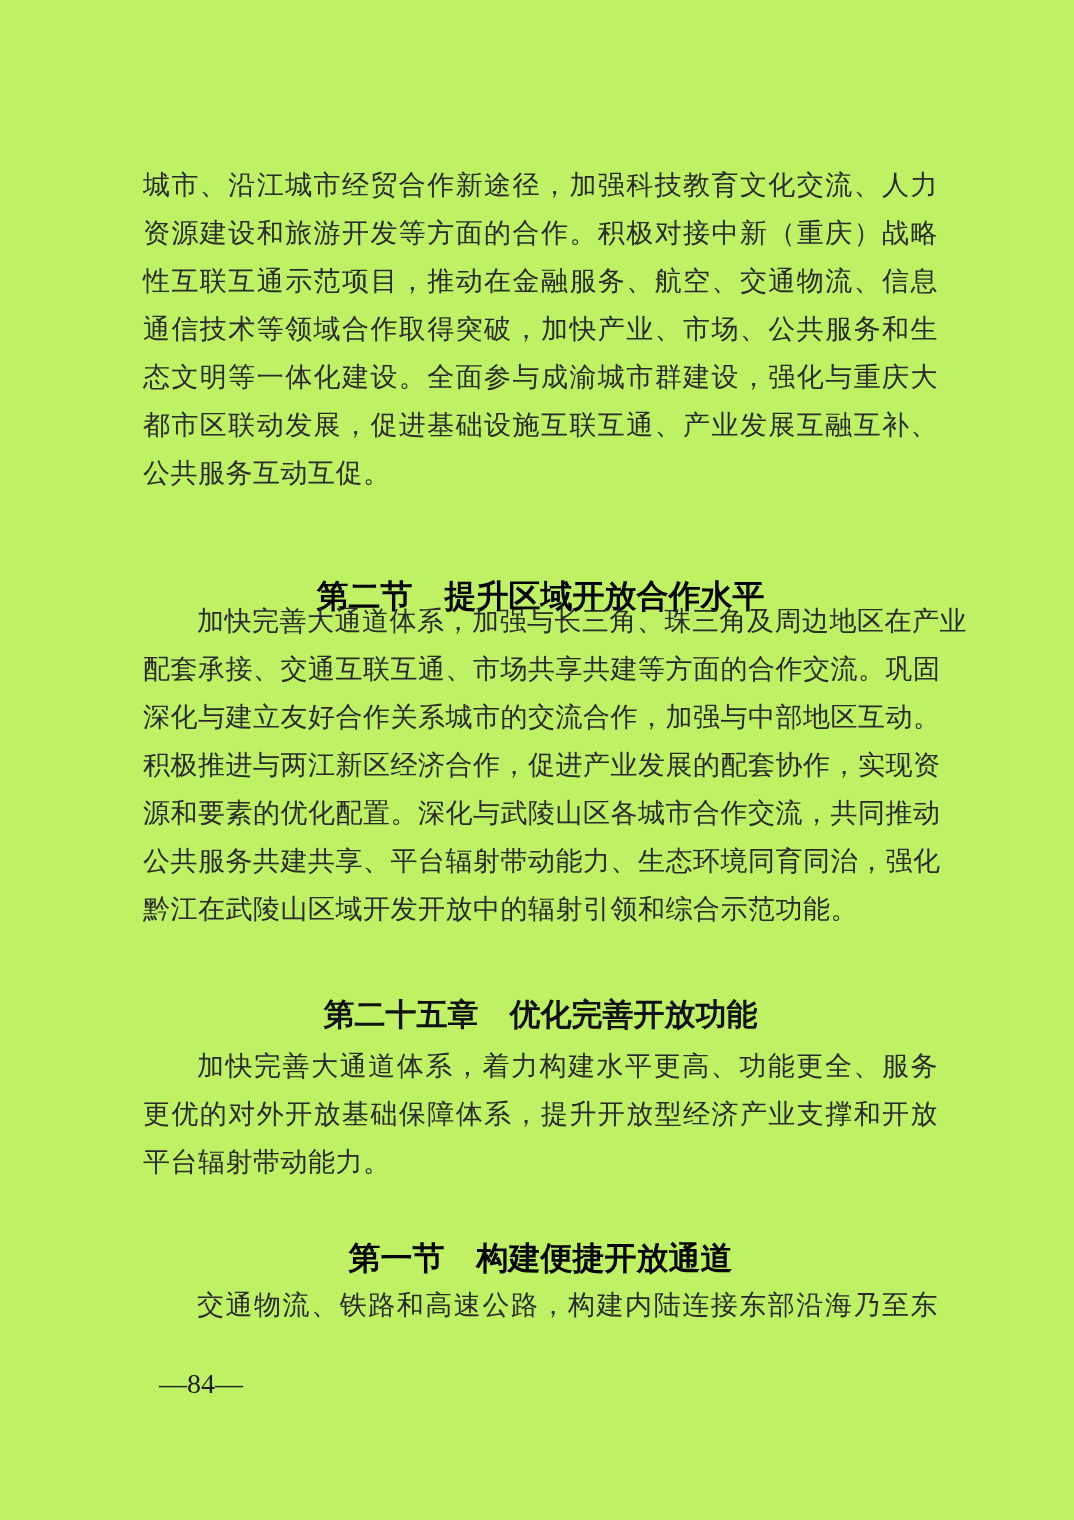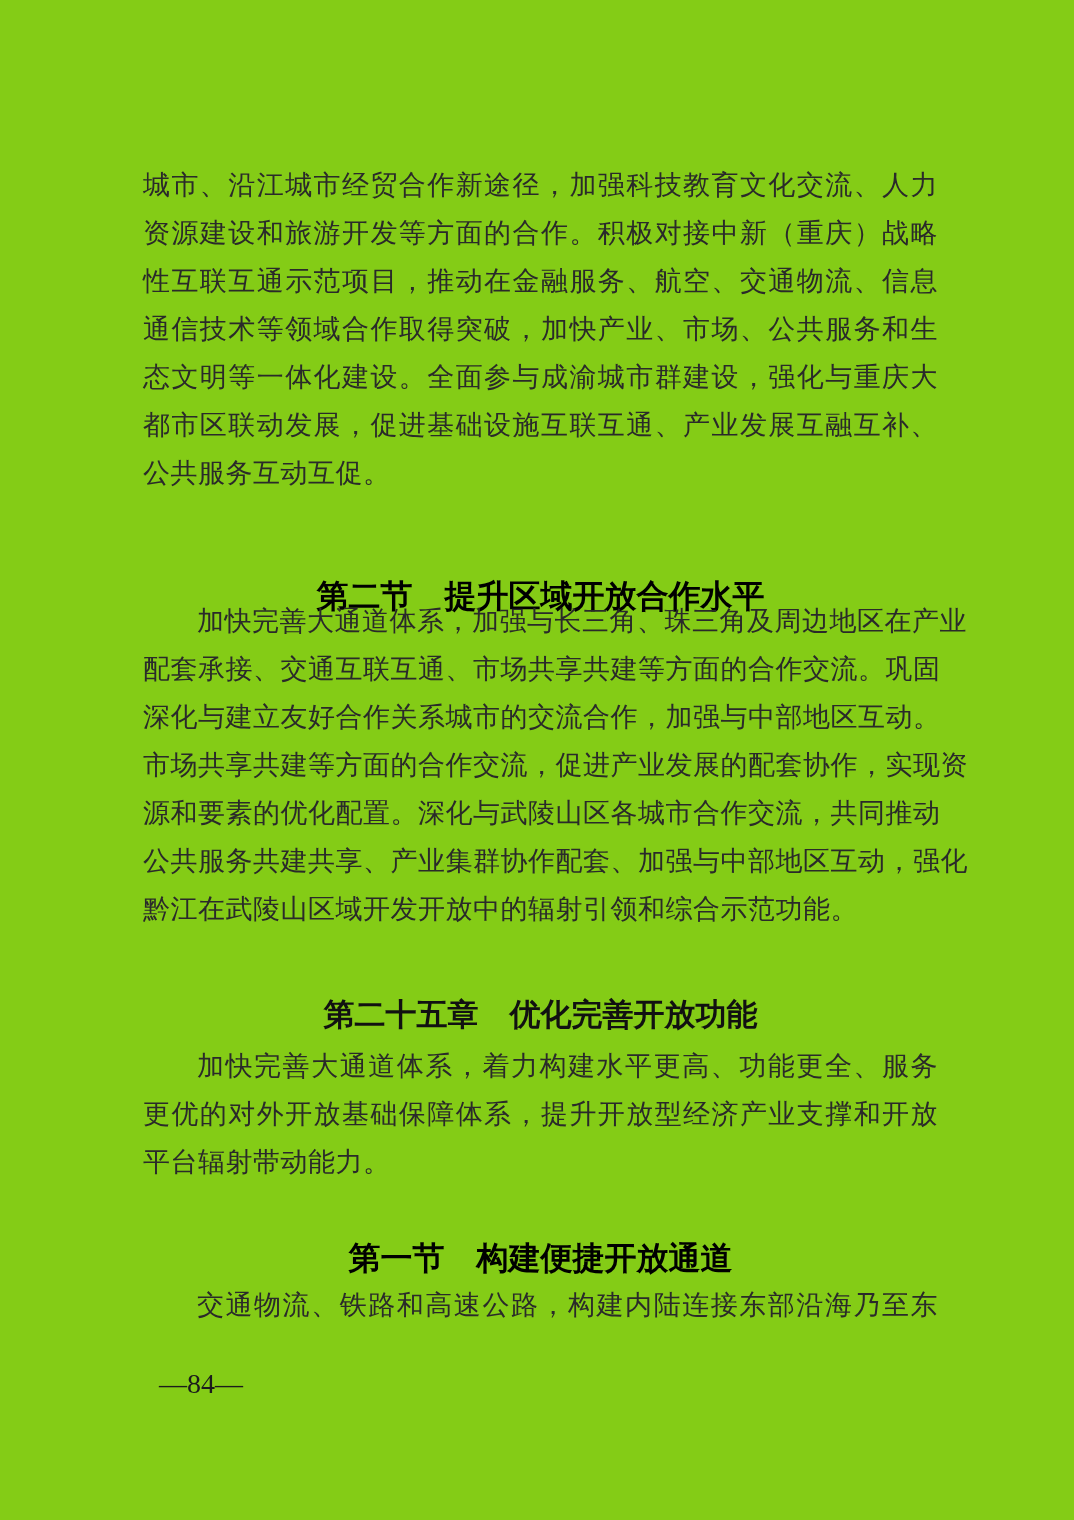--- a/index.html
+++ b/index.html
@@ -4,21 +4,21 @@
 <style>
   html, body {
     margin: 0;
     padding: 0;
     background: #ffffff;
   }
   .page {
     position: relative;
     width: 1074px;
     height: 1520px;
-    background: #84cc16;
+    background: #bef264;
     overflow: hidden;
     font-family: "Liberation Serif", serif;
   }
   .para {
     position: absolute;
     left: 143px;
     width: 795px;
     color: #2a2a2a;
   }
   .para .line {
@@ -85,23 +85,23 @@
     <div class="line">都市区联动发展，促进基础设施互联互通、产业发展互融互补、</div>
     <div class="line last">公共服务互动互促。</div>
   </div>
 
   <div class="heading sec" style="top:572px">第二节　提升区域开放合作水平</div>
 
   <div class="para" style="top:597px">
     <div class="line indent">加快完善大通道体系，加强与长三角、珠三角及周边地区在产业</div>
     <div class="line">配套承接、交通互联互通、市场共享共建等方面的合作交流。巩固</div>
     <div class="line">深化与建立友好合作关系城市的交流合作，加强与中部地区互动。</div>
-    <div class="line">市场共享共建等方面的合作交流，促进产业发展的配套协作，实现资</div>
+    <div class="line">积极推进与两江新区经济合作，促进产业发展的配套协作，实现资</div>
     <div class="line">源和要素的优化配置。深化与武陵山区各城市合作交流，共同推动</div>
-    <div class="line">公共服务共建共享、产业集群协作配套、加强与中部地区互动，强化</div>
+    <div class="line">公共服务共建共享、平台辐射带动能力、生态环境同育同治，强化</div>
     <div class="line last">黔江在武陵山区域开发开放中的辐射引领和综合示范功能。</div>
   </div>
 
   <div class="heading chap" style="top:991px">第二十五章　优化完善开放功能</div>
 
   <div class="para" style="top:1042px">
     <div class="line indent">加快完善大通道体系，着力构建水平更高、功能更全、服务</div>
     <div class="line">更优的对外开放基础保障体系，提升开放型经济产业支撑和开放</div>
     <div class="line last">平台辐射带动能力。</div>
   </div>

